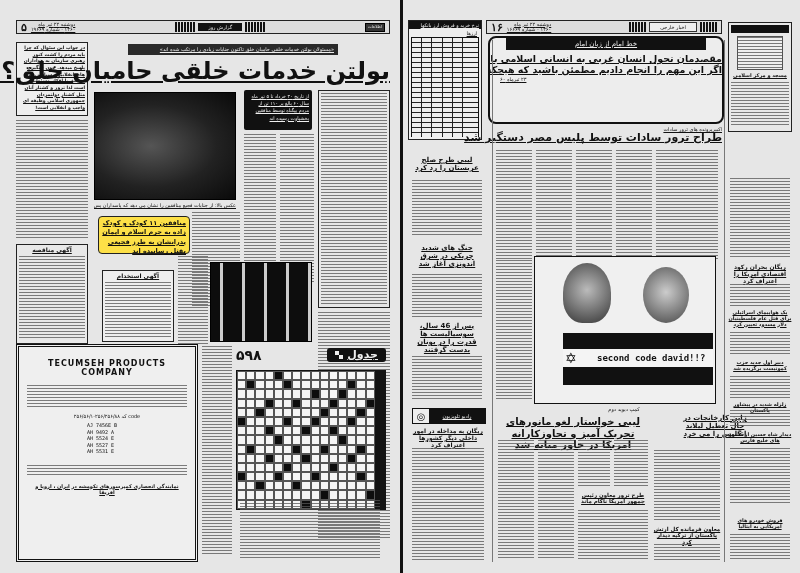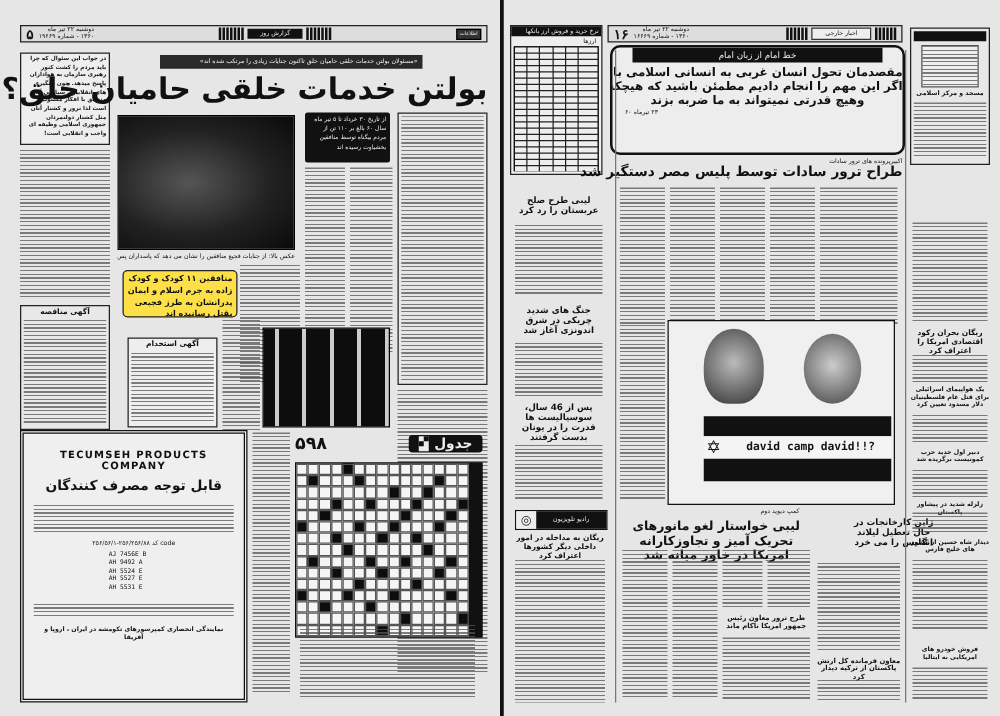--- a/index.html
+++ b/index.html
@@ -3,21 +3,21 @@
 <meta charset="utf-8">
 <style>
   * { box-sizing: border-box; margin: 0; padding: 0; }
   html, body { width: 800px; height: 573px; overflow: hidden; background: #e4e4e4; }
   body { font-family: "DejaVu Sans", sans-serif; color: #111; position: relative; }
   .spread { position: absolute; left: 0; top: 0; width: 800px; height: 573px; background: #e6e6e6; }
   .gutter { position: absolute; left: 400px; top: 0; width: 3px; height: 573px; background: #111; }
   .page { position: absolute; top: 20px; height: 548px; }
   .page.left { left: 14px; width: 380px; }
   .page.right { left: 408px; width: 386px; }
-  .rtl { direction: rtl; text-align: right; }
+  .rtl { direction: rtl; text-align: right; text-decoration: underline; }
   .abs { position: absolute; }
   .masthead { position: absolute; top: 0; height: 14px; border: 1px solid #222; background: #ddd; display: flex; align-items: center; justify-content: space-between; padding: 0 4px; font-size: 5px; }
   .mh-barcode { display: flex; gap: 1px; height: 10px; align-items: stretch; }
   .mh-barcode span { width: 2px; background: #111; }
   .mh-label { background: #111; color: #eee; font-size: 5px; padding: 1px 10px; }
   .pagenum { font-weight: bold; font-size: 11px; font-family: "DejaVu Serif", serif; }
   .logo-box { width: 20px; height: 9px; background: #333; border: 1px solid #000; }
   .text-lines { background: repeating-linear-gradient(to bottom, #555 0px, #555 1px, transparent 1px, transparent 3px); opacity: .75; }
   .col-rule { position: absolute; width: 1px; background: #777; }
   .box { border: 1px solid #222; }
@@ -107,40 +107,39 @@
       <div class="rtl headline" style="text-align:center; font-size:6px;">آگهی استخدام</div>
       <div class="text-lines" style="height:56px; margin-top:2px;"></div>
     </div>
     <div class="abs text-lines" style="left:164px; top:236px; width:30px; height:90px;"></div>
 
     <div class="abs photo-trees" style="left:196px; top:242px; width:102px; height:80px;"></div>
     <div class="abs text-lines" style="left:304px; top:292px; width:72px; height:228px;"></div>
 
     <div class="abs ad" style="left:2px; top:324px; width:182px; height:218px; padding:6px 8px;">
       <div style="text-align:center; font-weight:bold; font-size:8px; letter-spacing:1px; margin-top:6px;">TECUMSEH PRODUCTS COMPANY</div>
-      <div class="rtl headline" style="text-align:center; font-size:11px; margin-top:6px;">قابل توجه مصرف کنندگان</div>
       <div class="text-lines" style="height:22px; margin-top:8px;"></div>
       <div class="tiny" style="text-align:center; margin-top:6px;">کد ۲۵۶/۲۵۶/۸۸-۲۵۶/۵۶/۱ code</div>
       <div class="tiny" style="margin:3px 0 0 60px; line-height:1.3; font-family:'DejaVu Sans Mono', monospace;">
         <div>AJ 7456E B</div>
         <div>AH 9492 A</div>
         <div>AH 5524 E</div>
         <div>AH 5527 E</div>
         <div>AH 5531 E</div>
       </div>
       <div class="text-lines" style="height:10px; margin-top:10px;"></div>
       <div class="rtl tiny" style="text-align:center; margin-top:8px; font-weight:bold;">نمایندگی انحصاری کمپرسورهای تکومشه در ایران ، اروپا و آفریقا</div>
     </div>
 
     <div class="abs text-lines" style="left:188px; top:326px; width:30px; height:210px;"></div>
 
     <div class="abs" style="left:222px; top:326px; width:150px; height:150px;">
       <div style="display:flex; justify-content:space-between; align-items:center; height:18px;">
         <span class="headline" style="font-size:14px;">۵۹۸</span>
-        <span class="dark rtl headline" style="font-size:11px; padding:1px 8px; border-radius:3px; display:flex; gap:4px;">
+        <span class="dark rtl headline" style="font-size:11px; padding:1px 8px; border-radius:3px; display:flex; align-items:center; gap:4px;">
           <span>جدول</span>
           <span style="display:inline-grid; grid-template-columns:4px 4px; grid-template-rows:4px 4px; background:#eee;">
               <i style="background:#111"></i>
               <i></i>
               <i></i>
               <i style="background:#111"></i>
             </span>
         </span>
       </div>
       <div class="cw-grid" id="cw" style="margin-top:6px;">
@@ -528,21 +527,20 @@
           <span></span>
           <span></span>
           <span></span>
         </div>
     </div>
 
     <div class="abs" style="left:80px; top:16px; width:236px; height:88px; border:2px solid #111; border-radius:8px; background:#ededed; overflow:hidden;">
       <div class="dark rtl" style="text-align:center; font-size:7px; padding:2px; margin:0 16px;">خط امام از زبان امام</div>
       <div class="rtl headline" style="text-align:center; font-size:9.5px; margin-top:4px; white-space:nowrap;">مقصدمان تحول انسان غربی به انسانی اسلامی باشد</div>
       <div class="rtl headline" style="text-align:center; font-size:9.5px; white-space:nowrap;">اگر این مهم را انجام دادیم مطمئن باشید که هیچکس</div>
-      <div class="rtl headline" style="text-align:center; font-size:9.5px; white-space:nowrap;">وهیچ قدرتی نمیتواند به ما ضربه بزند</div>
       <div class="rtl tiny" style="text-align:left; padding-left:10px; direction:rtl;">۲۳ تیرماه ۶۰</div>
     </div>
 
     <div class="abs rtl tiny" style="left:90px; top:106px; width:224px;">اکبیرپرونده های ترور سادات</div>
     <div class="abs rtl headline" style="left:90px; top:112px; width:224px; font-size:11px; white-space:nowrap;">طراح ترور سادات توسط پلیس مصر دستگیر شد</div>
 
     <div class="abs text-lines" style="left:88px; top:130px; width:36px; height:110px;"></div>
     <div class="abs text-lines" style="left:128px; top:130px; width:36px; height:110px;"></div>
     <div class="abs text-lines" style="left:168px; top:130px; width:36px; height:110px;"></div>
     <div class="abs text-lines" style="left:208px; top:130px; width:36px; height:110px;"></div>
@@ -555,21 +553,21 @@
     <div class="abs rtl headline" style="left:2px; top:224px; width:74px; font-size:7px; text-align:center;">جنگ های شدید چریکی در شرق اندونزی آغاز شد</div>
     <div class="abs text-lines" style="left:4px; top:254px; width:70px; height:44px;"></div>
 
     <div class="abs rtl headline" style="left:2px; top:302px; width:74px; font-size:7px; text-align:center;">پس از 46 سال، سوسیالیست ها قدرت را در یونان بدست گرفتند</div>
     <div class="abs text-lines" style="left:4px; top:336px; width:70px; height:44px;"></div>
 
     <div class="abs cartoon" style="left:126px; top:236px; width:182px; height:148px;">
       <div style="position:absolute; left:28px; top:6px; width:48px; height:60px; border-radius:50% 50% 40% 40%; background:radial-gradient(circle at 50% 45%, #bbb, #333);"></div>
       <div style="position:absolute; left:108px; top:10px; width:46px; height:56px; border-radius:50%; background:radial-gradient(circle at 50% 45%, #ccc, #444);"></div>
       <div style="position:absolute; left:28px; top:76px; width:150px; height:16px; background:#111;"></div>
-      <div style="position:absolute; left:28px; top:92px; width:150px; height:18px; background:#f4f4f4; display:flex; align-items:center; padding-left:34px; font-size:9px; font-weight:bold; font-family:'DejaVu Sans Mono', monospace;">david camp david!!?</div>
+      <div style="position:absolute; left:28px; top:92px; width:150px; height:18px; background:#f4f4f4; display:flex; align-items:center; padding-left:34px; font-size:9px; font-weight:bold; font-family:'DejaVu Sans Mono', monospace;">second code david!!?</div>
       <div style="position:absolute; left:30px; top:92px; font-size:14px; line-height:18px;">✡</div>
       <div style="position:absolute; left:28px; top:110px; width:150px; height:18px; background:#111;"></div>
     </div>
     <div class="abs tiny" style="left:196px; top:386px; width:40px; text-align:center;">کمپ دیوید دوم</div>
 
     <div class="abs" style="left:4px; top:388px; width:74px; height:16px; display:flex; border:1px solid #111;">
       <div style="width:16px; background:#eee; display:flex; align-items:center; justify-content:center; font-size:10px;">◎</div>
       <div class="dark rtl tiny" style="flex:1; display:flex; align-items:center; justify-content:center;">رادیو تلویزیون</div>
     </div>
     <div class="abs rtl headline" style="left:2px; top:408px; width:76px; font-size:6px; text-align:center;">ریگان به مداخله در امور داخلی دیگر کشورها اعتراف کرد</div>

